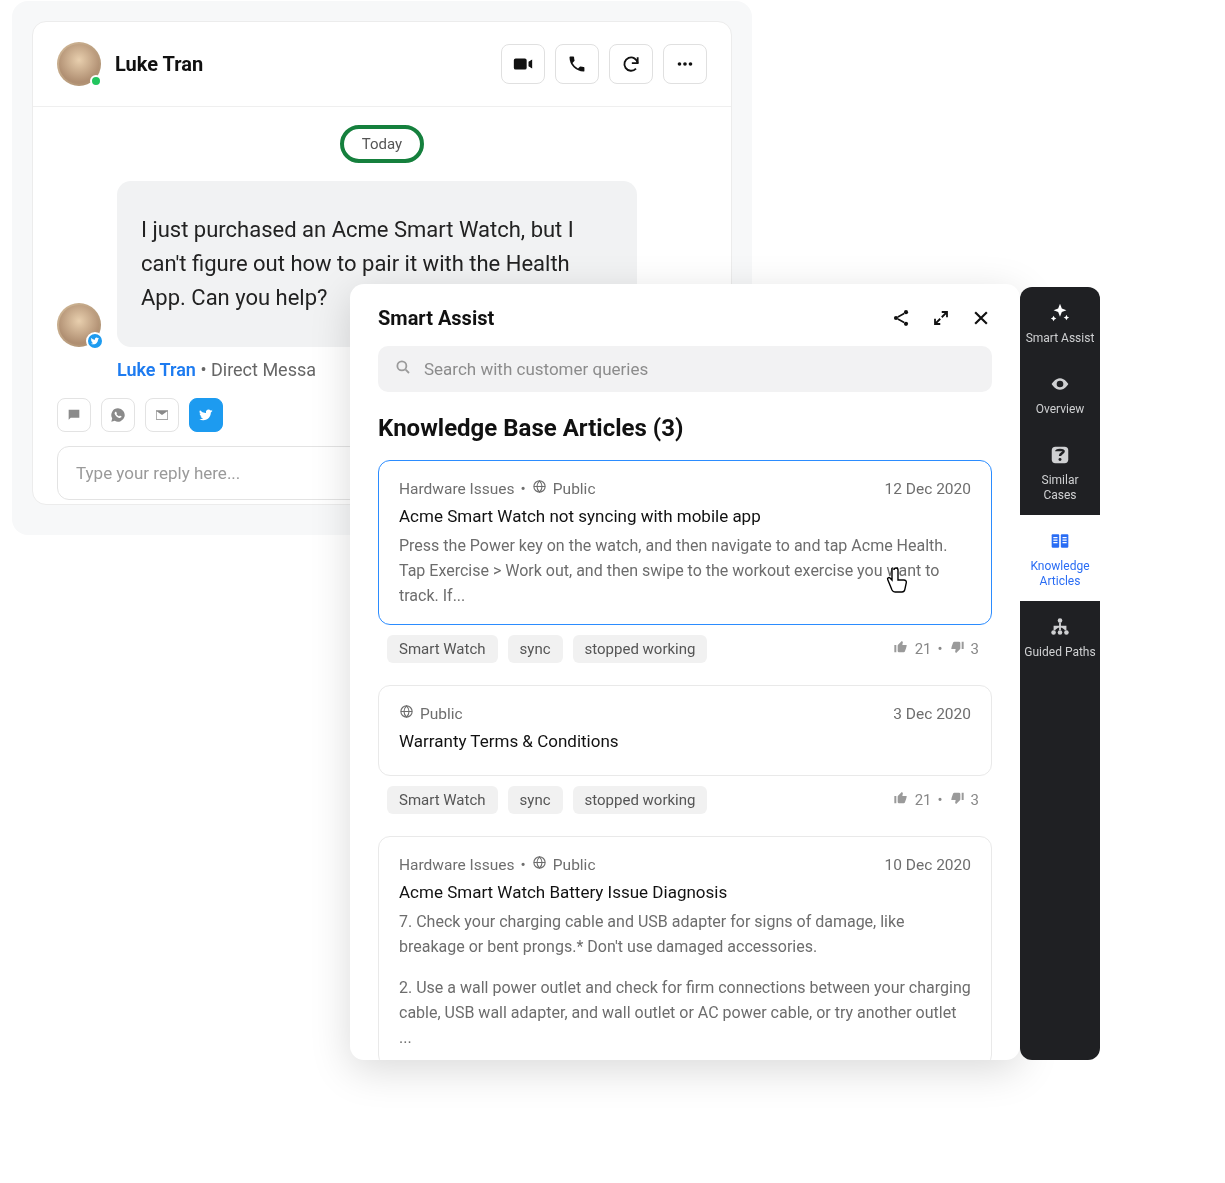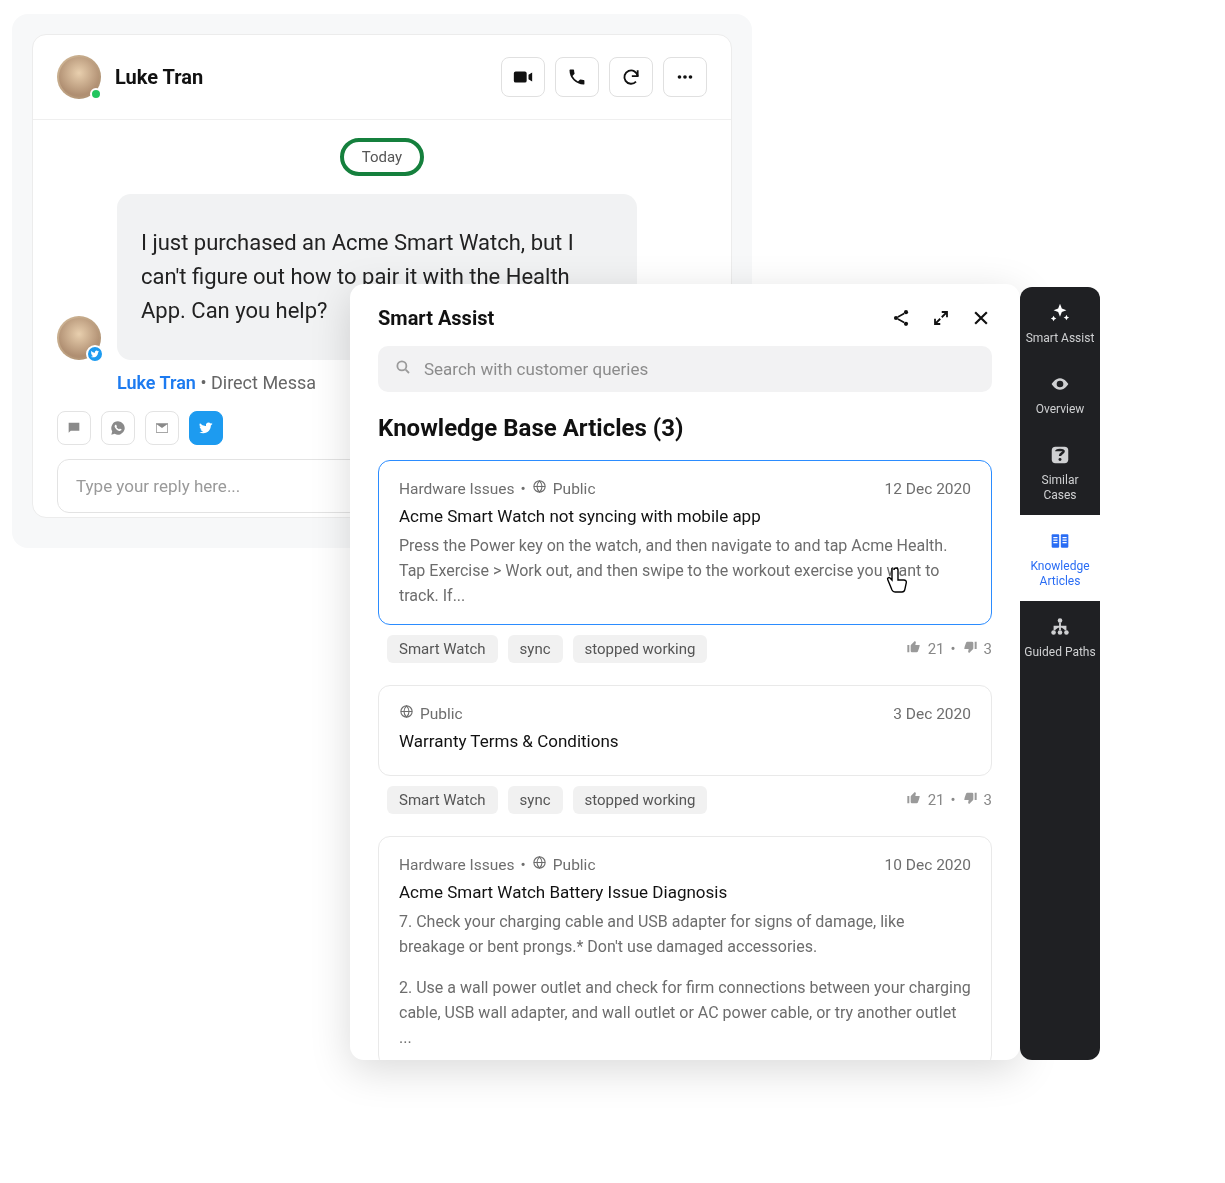--- a/index.html
+++ b/index.html
@@ -1,17 +1,17 @@
 <!DOCTYPE html>
 <html><head>
 <meta charset="utf-8">
 <style>
 * { margin:0; padding:0; box-sizing:border-box; }
 body { font-family:-apple-system,BlinkMacSystemFont,"Segoe UI",Roboto,Helvetica,Arial,sans-serif; background:#fff; width:1225px; height:1183px; position:relative; overflow:hidden; }
-.chat-panel { position:absolute; left:12px; top:14px; width:740px; background:#f7f8f9; border-radius:16px; padding:20px 20px 30px 20px; }
+.chat-panel { position:absolute; left:12px; top:1px; width:740px; background:#f7f8f9; border-radius:16px; padding:20px 20px 30px 20px; }
 .chat-card { background:#fff; border:1px solid #ececec; border-radius:14px; overflow:hidden; }
 .chat-header { display:flex; align-items:center; justify-content:space-between; padding:20px 24px; border-bottom:1px solid #efefef; }
 .chat-header-left { display:flex; align-items:center; gap:14px; }
 .avatar { width:44px; height:44px; border-radius:50%; background:linear-gradient(135deg,#d1b897,#a98a6c); position:relative; display:flex; align-items:center; justify-content:center; }
 .avatar-inner { width:40px; height:40px; border-radius:50%; background:radial-gradient(circle at 50% 40%, #e8cfae 0%, #b08f72 70%); }
 .presence { position:absolute; bottom:-1px; right:-1px; width:12px; height:12px; background:#22c55e; border:2px solid #fff; border-radius:50%; }
 .chat-name { font-size:20px; font-weight:700; color:#111; }
 .header-actions { display:flex; gap:10px; }
 .icon-btn { width:44px; height:40px; border:1px solid #e0e0e0; border-radius:8px; background:#fff; display:flex; align-items:center; justify-content:center; color:#111; cursor:pointer; }
 .chat-body { padding:18px 24px 0 24px; }
@@ -35,21 +35,21 @@
 .assist-head-actions span { cursor:pointer; display:inline-flex; width:22px; height:22px; align-items:center; justify-content:center; color:#111; }
 .search-box { background:#f2f2f3; border-radius:10px; padding:12px 16px; display:flex; align-items:center; gap:12px; color:#8c8c8c; font-size:17px; margin-bottom:22px; }
 .kb-title { font-size:24px; font-weight:700; color:#111; margin-bottom:18px; }
 .article { border:1px solid #e9e9e9; border-radius:12px; padding:18px 20px 16px 20px; margin-bottom:10px; }
 .article.selected { border:1.6px solid #2b8cff; }
 .art-top { display:flex; justify-content:space-between; align-items:center; color:#6e6e6e; font-size:15.5px; margin-bottom:8px; flex-wrap:wrap; gap:6px; }
 .art-top-left { display:flex; align-items:center; gap:6px; }
 .art-title { font-weight:400; font-size:17px; color:#111; margin-bottom:8px; }
 .art-body { color:#6d6d6d; font-size:16px; line-height:1.55; }
 .art-body p + p { margin-top:16px; }
-.tag-row { display:flex; align-items:center; gap:10px; margin:10px 0 22px 0;padding-left:9px; }
+.tag-row { display:flex; align-items:center; gap:10px; margin:10px 13px 22px 0;padding-left:9px; }
 .tag { background:#f1f1f1; border-radius:6px; padding:5px 12px; color:#555; font-size:15px; }
 .votes { margin-left:auto; color:#888; font-size:15px; display:flex; align-items:center; gap:6px; }
 .cursor-hand { position:absolute; left:884px; top:566px; pointer-events:none; }
 
 .sidebar { position:absolute; right:125px; top:287px; width:80px; height:773px; background:#1f2023; border-radius:12px; overflow:hidden; display:flex; flex-direction:column; }
 .side-item { flex:0 0 auto; padding:14px 4px 12px 4px; display:flex; flex-direction:column; align-items:center; gap:6px; color:#cfd0d2; font-size:12px; line-height:1.25; text-align:center; cursor:pointer; }
 .side-item.active { background:#fff; color:#2a6df4; }
 .side-icon { width:28px; height:24px; display:flex; align-items:center; justify-content:center; }
 </style>
 </head>

